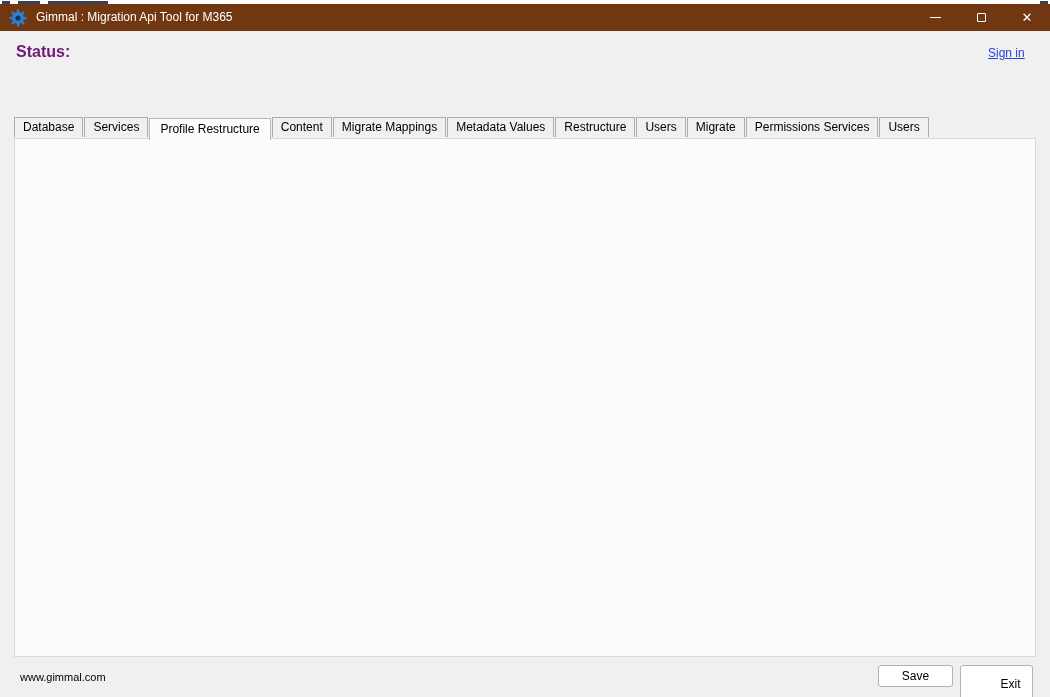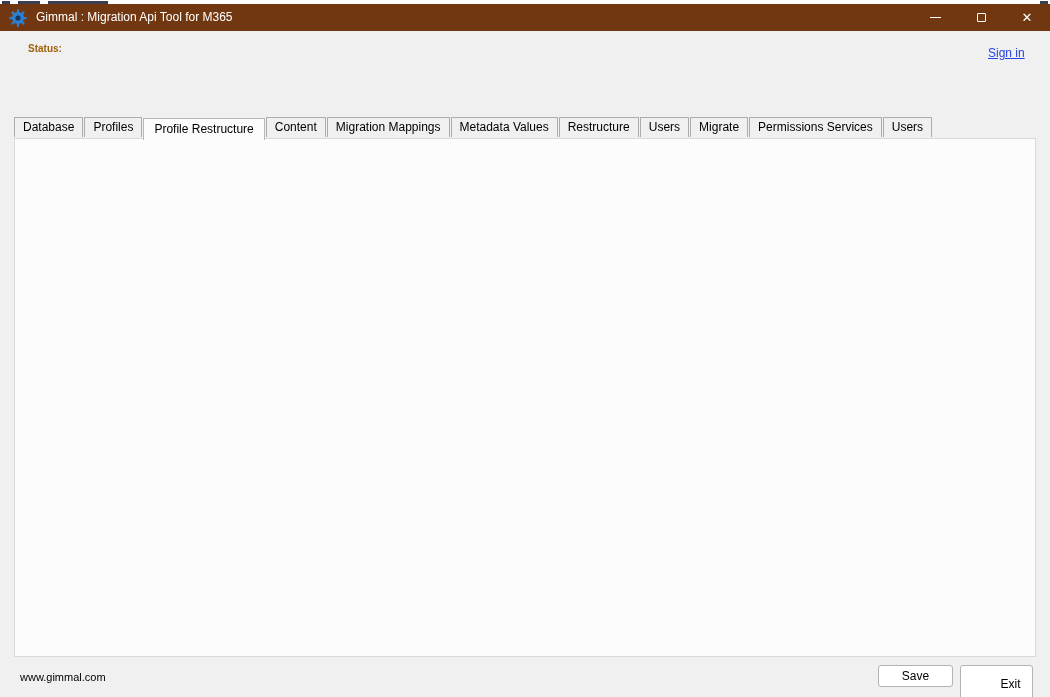--- a/index.html
+++ b/index.html
@@ -14,21 +14,21 @@
   
   .titlebar { position:absolute; left:0; top:4px; width:1050px; height:27px; background:#713711; }
   .titlebar .app-title { position:absolute; left:36px; top:6px; color:#ffffff; font-size:12px; white-space:nowrap; }
   .titlebar .app-icon { position:absolute; left:9px; top:5px; width:18px; height:18px; }
   .win-btn { position:absolute; top:0; width:44px; height:27px; display:flex; align-items:center; justify-content:center; color:#ffffff; }
   .win-min-glyph { width:11px; height:1px; background:#fff; }
   .win-max-glyph { width:9px; height:9px; border:1px solid #fff; border-radius:1px; }
   .win-close-glyph { font-size:13px; line-height:13px; color:#fff; }
 
   
-  .status-label { position:absolute; left:28px; top:43px; font-size:10px; font-weight:bold; color:#a16207; }
+  .status-label { position:absolute; left:16px; top:43px; font-size:16px; font-weight:bold; color:#701a75; }
   .signin-link { position:absolute; left:988px; top:46px; font-size:12px; color:#2743E0; text-decoration:underline; cursor:pointer; }
 
   
   #tab-strip { position:absolute; left:14px; top:117px; height:22px; display:flex; align-items:flex-start; z-index:3; }
   .tab { height:20px; line-height:19px; padding:0 8px; font-size:12px; color:#000;
     background:#f0f0f0; border:1px solid #acacac; border-bottom:none; margin-right:1px; white-space:nowrap; }
   .tab.selected { height:22px; line-height:21px; background:#fcfcfc; border-color:#b9b9b9; position:relative; top:1px; padding:0 10px; }
 
   
   .tab-page { position:absolute; left:14px; top:138px; width:1022px; height:519px;
@@ -110,24 +110,24 @@
     <div class="win-btn" style="left:1005px;">
         <span class="win-close-glyph">✕</span>
       </div>
   </div>
 
   <span class="status-label">Status:</span>
   <span class="signin-link">Sign in</span>
 
   <div id="tab-strip">
       <div class="tab">Database</div>
-      <div class="tab">Profiles</div>
+      <div class="tab">Services</div>
       <div class="tab selected">Profile Restructure</div>
       <div class="tab">Content</div>
-      <div class="tab">Migration Mappings</div>
+      <div class="tab">Migrate Mappings</div>
       <div class="tab">Metadata Values</div>
       <div class="tab">Restructure</div>
       <div class="tab">Users</div>
       <div class="tab">Migrate</div>
       <div class="tab">Permissions Services</div>
       <div class="tab">Users</div>
     </div>
 
   <div class="tab-page"></div>
 

